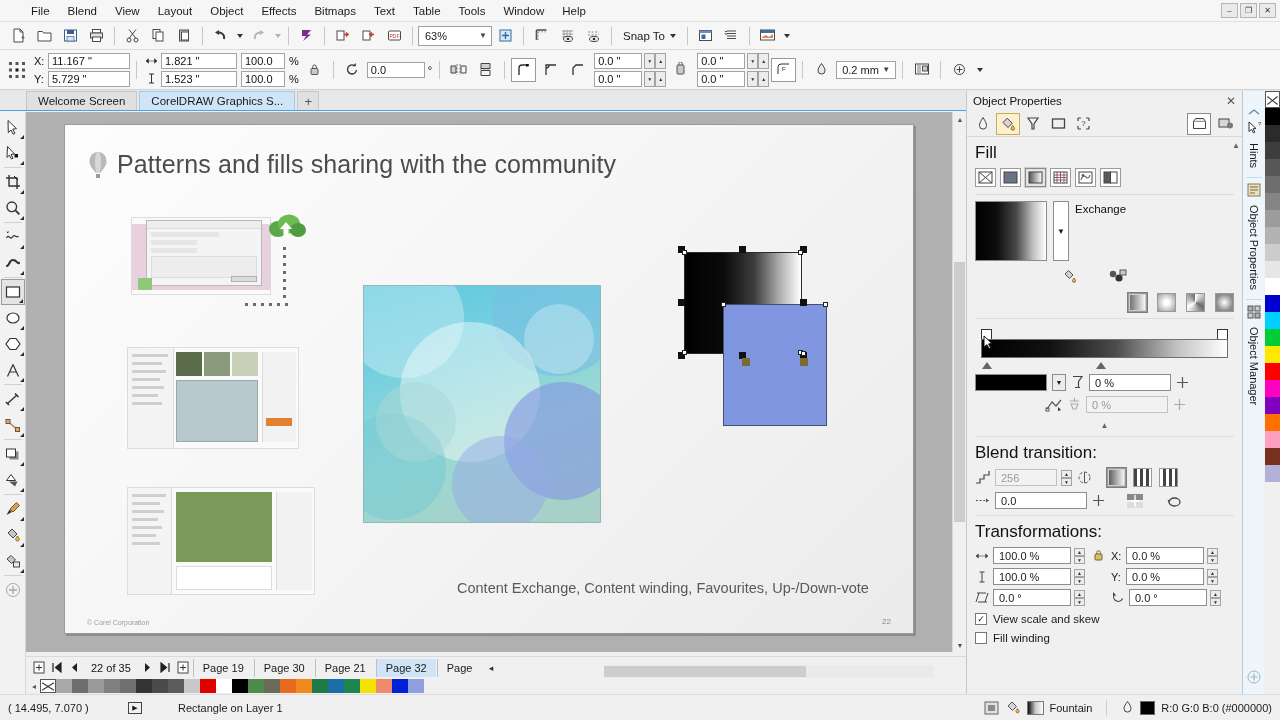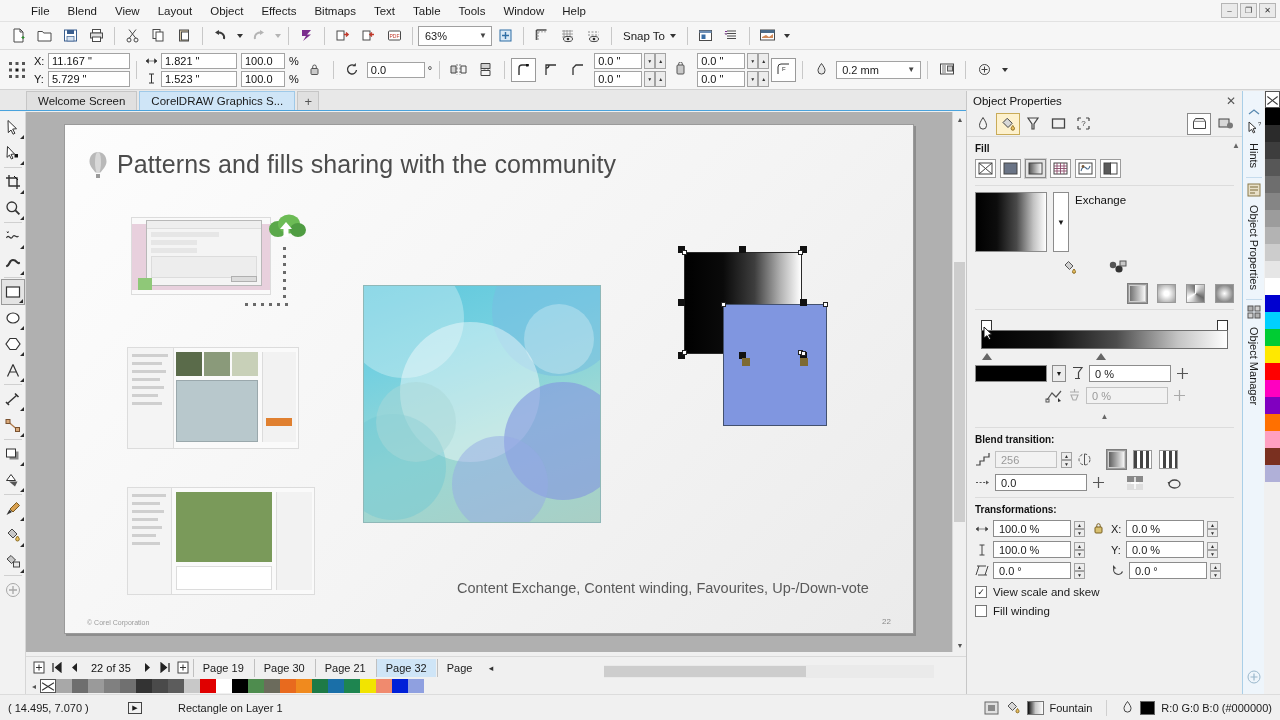--- a/index.html
+++ b/index.html
@@ -70,21 +70,21 @@
   .w44 { width: 44px; } .w58 { width: 58px; }
   .spin { display: flex; flex-direction: column; width: 11px; height: 16px; margin-left: -1px; }
   .spin div {
     flex: 1; border: 1px solid #a3a3a3; background: #ececec;
     display: flex; align-items: center; justify-content: center; font-size: 5px; color: #333;
   }
   .spin-h { display: flex; width: 22px; height: 16px; margin-left: -1px; }
   .spin-h div { flex: 1; border: 1px solid #a3a3a3; background: #ececec;
     display: flex; align-items: center; justify-content: center; font-size: 5px; color: #333; }
   .unit { font-size: 11px; color: #111; margin: 0 1px; }
-  .mm-combo { width: 85px; height: 18px; background: #fff; border: 1px solid #a3a3a3;
+  .mm-combo { width: 60px; height: 18px; background: #fff; border: 1px solid #a3a3a3;
     display: flex; align-items: center; padding-left: 5px; font-size: 11px; position: relative; }
   .mm-combo .cv { position: absolute; right: 5px; font-size: 8px; color: #444; }
 
   
   .docbar {
     height: 21px; background: #e8e8e8; display: flex; align-items: flex-end;
     padding-left: 26px; border-bottom: 1px solid #4aa3dd;
   }
   .dtab {
     height: 19px; padding: 0 11px; display: flex; align-items: center;
@@ -241,21 +241,21 @@
   }
   .dk-head .x { margin-left: auto; font-size: 12px; color: #555; cursor: default; }
   .dk-tabs {
     height: 26px; display: flex; align-items: center; padding: 0 4px; gap: 1px;
     border-bottom: 1px solid #d8d8d8;
   }
   .dkt { width: 24px; height: 22px; display: flex; align-items: center;
     justify-content: center; cursor: default; }
   .dkt.active { background: #fdf1cd; border: 1px solid #c9ab58; }
   .dk-body { flex: 1; overflow: hidden; position: relative; padding: 0 8px; }
-  .sec-title { font-size: 10px; font-weight: bold; color: #111; margin: 6px 0 5px; }
+  .sec-title { font-size: 17px; font-weight: normal; color: #111; margin: 6px 0 5px; }
   .fill-types { display: flex; gap: 4px; margin-bottom: 7px; }
   .ft {
     width: 21px; height: 19px; border: 1px solid #9c9c9c; background: #fff;
     display: flex; align-items: center; justify-content: center; cursor: default; position: relative;
   }
   .ft.sel { border: 1px solid #8a8a8a; background: #e4e4e4; outline: 1px solid #cfcfcf; }
   .hr { height: 1px; background: #dcdcdc; margin: 6px 0; }
   .fill-preview-row { display: flex; align-items: flex-start; gap: 6px; }
   .fill-prev {
     width: 72px; height: 60px;

